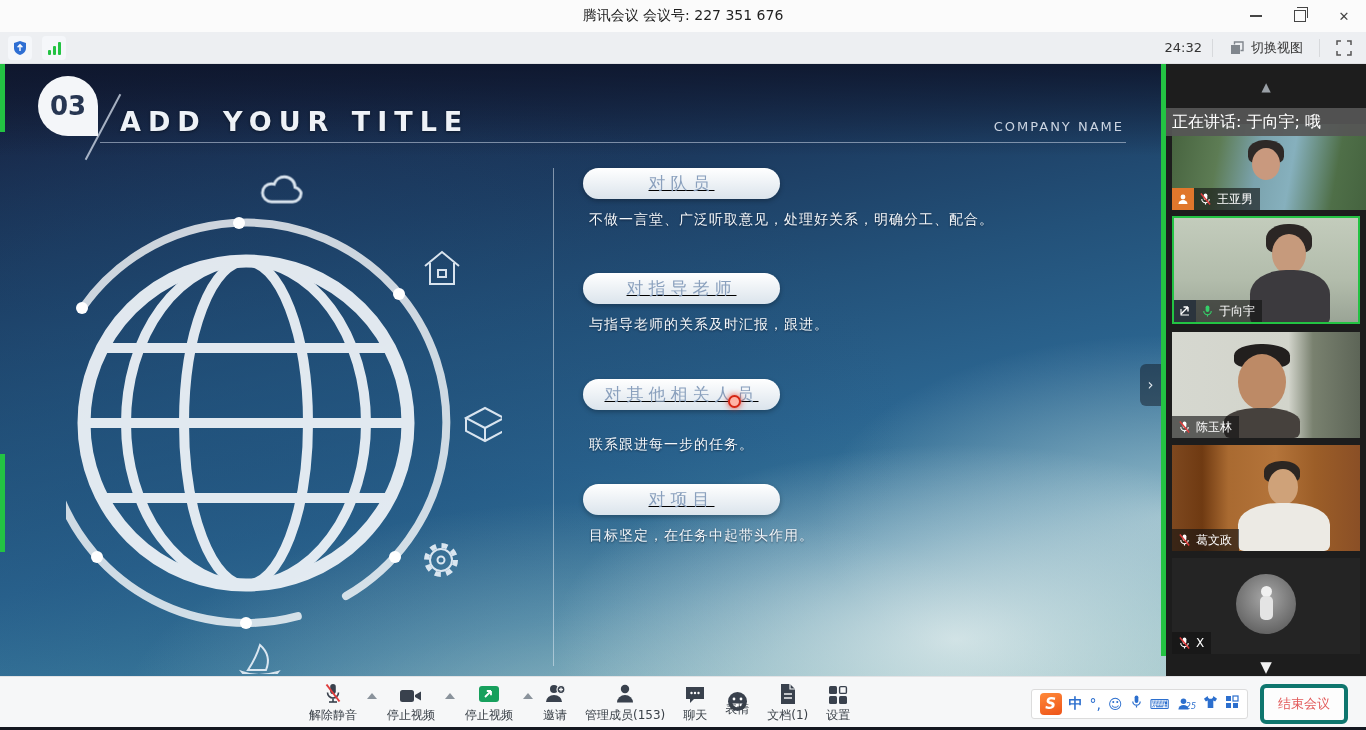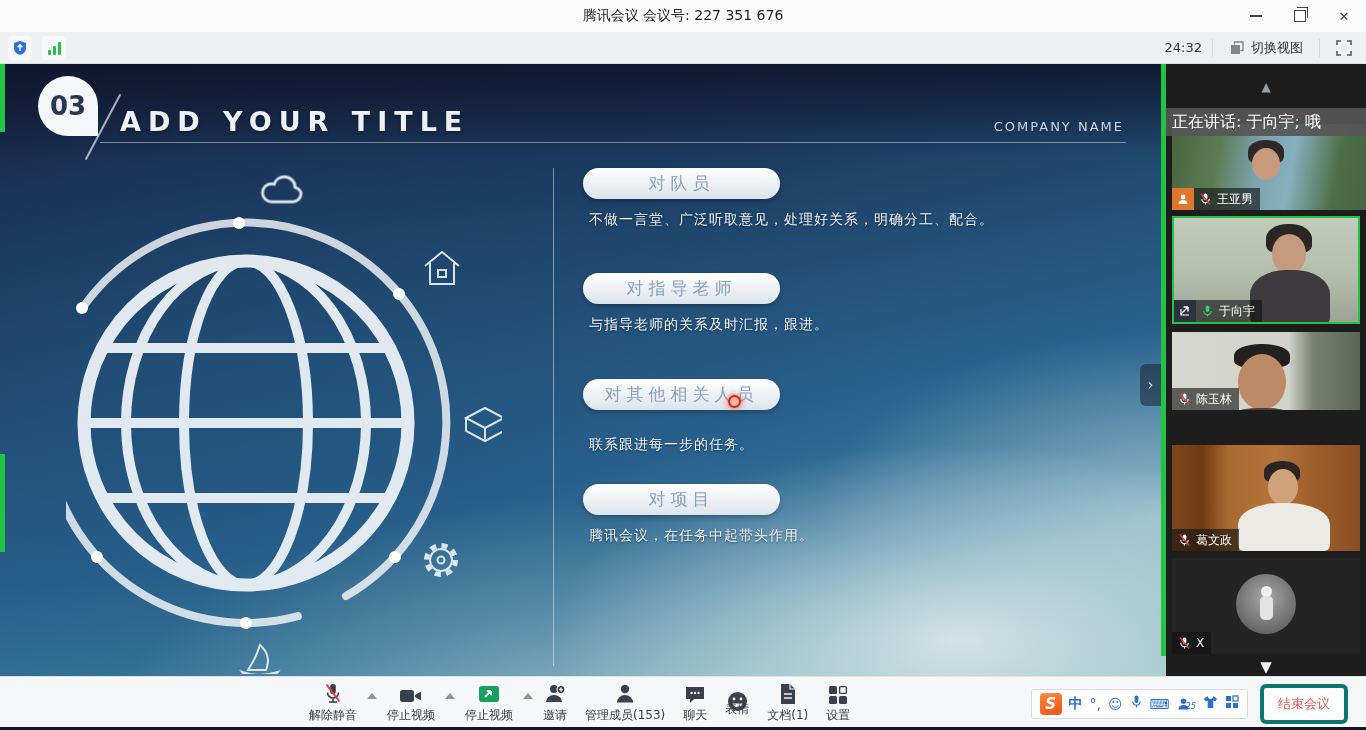--- a/index.html
+++ b/index.html
@@ -39,36 +39,36 @@
   .gr{right:0;top:0;height:592px;}
   
   .pin{position:absolute;left:38px;top:12px;width:60px;height:60px;background:#f4f6f9;border-radius:50% 50% 0 50%;display:flex;align-items:center;justify-content:center;font-size:26px;font-weight:bold;color:#273652;z-index:3;}
   .slash{position:absolute;left:102px;top:26px;width:2px;height:74px;background:rgba(215,224,238,0.75);transform:rotate(28deg);}
   .stitle{position:absolute;left:120px;top:42px;font-size:27px;font-weight:bold;letter-spacing:7px;color:#eef2f7;text-shadow:0 1px 3px rgba(0,0,0,.45);white-space:nowrap;}
   .company{position:absolute;right:42px;top:55px;font-size:13px;letter-spacing:2px;color:#ccd5e2;}
   .hline{position:absolute;left:100px;top:78px;width:1026px;height:1px;background:rgba(190,202,220,0.6);}
   .globe-svg{position:absolute;left:66px;top:108px;}
   .vline{position:absolute;left:553px;top:104px;width:1px;height:498px;background:rgba(230,238,246,0.5);}
   
-  .sec{position:absolute;left:583px;width:560px;height:100px;}
+  .sec{position:absolute;left:583px;width:560px;height:100px;text-decoration:underline;}
   .sec0{top:104px}.sec1{top:209px}.sec2{top:315px}.sec3{top:420px}
   .pill{width:197px;height:31px;border-radius:16px;background:linear-gradient(180deg,#ffffff,#dbe4ec);display:flex;align-items:center;justify-content:center;font-size:17px;letter-spacing:5px;color:#8aa0bd;box-shadow:0 2px 5px rgba(0,0,0,0.28);box-sizing:border-box;}
   .desc{position:absolute;left:6px;top:43px;font-size:14px;color:#f4f7fa;letter-spacing:1px;text-shadow:0 1px 2px rgba(8,18,38,.65);white-space:nowrap;}
   .sec2 .desc{top:57px;}
   .laser{position:absolute;left:728px;top:331px;width:9px;height:9px;border-radius:50%;background:#ffb3a6;border:2px solid #d62614;box-shadow:0 0 6px rgba(232,44,22,.85);z-index:4;}
   .handle{position:absolute;left:1140px;top:300px;width:21px;height:42px;background:rgba(24,34,48,0.55);border-radius:6px 0 0 6px;display:flex;align-items:center;justify-content:center;color:#e3e9ef;font-size:15px;z-index:7;cursor:pointer;}
   
   .sidebar{position:relative;width:200px;height:612px;background:#1d1d1d;overflow:hidden;}
   .scrollup{position:absolute;top:16px;left:0;width:100%;text-align:center;color:#9aa0a6;font-size:12px;cursor:pointer;}
   .scrolldown{position:absolute;top:594px;left:0;width:100%;text-align:center;color:#f2f2f2;font-size:15px;cursor:pointer;}
   .speakbar{position:absolute;left:0;top:44px;width:100%;height:28px;background:rgba(86,86,86,0.92);color:#fff;font-size:16px;display:flex;align-items:center;padding:0 6px;box-sizing:border-box;z-index:5;white-space:nowrap;overflow:hidden;}
   .tile{position:absolute;left:6px;width:188px;background:#333;overflow:hidden;}
   .t1{top:60px;height:86px;padding-left:28px;}
   .t2{top:152px;height:108px;border:2px solid #23c343;box-sizing:border-box;}
-  .t3{top:268px;height:78px;}
+  .t3{top:268px;height:106px;}
   .t4{top:381px;height:106px;}
   .t5{top:494px;height:96px;background:#242424;}
   .vid{position:absolute;inset:0;}
   .v1{background:linear-gradient(100deg,#47633f 0%,#5d7c54 22%,#7ba3ae 40%,#86b0bd 55%,#4f6f48 75%,#3f5c3a 100%);}
   .v2{background:linear-gradient(180deg,#c3ccbc 0%,#b2bcab 60%,#9aa496 100%);}
   .v3{background:linear-gradient(90deg,#d6d8d0 0%,#d2d4cb 62%,#79816f 75%,#5d6557 100%);}
   .v4{background:linear-gradient(90deg,#7e481f 0%,#6f3a12 16%,#a96a31 30%,#b4743a 55%,#9c5e28 76%,#8a4f26 100%);}
   .p-hair,.p-head,.p-torso{position:absolute;}
   .p-hair{border-radius:48% 48% 30% 30%;background:#2e2927;}
   .p-head{border-radius:50%;background:#c79a7d;}
@@ -238,21 +238,21 @@
       <div class="sec sec2">
         <div class="pill">
             <span>对其他相关人员</span>
           </div>
         <div class="desc">联系跟进每一步的任务。</div>
       </div>
       <div class="sec sec3">
         <div class="pill">
             <span>对项目</span>
           </div>
-        <div class="desc">腾讯会议，在任务中起带头作用。</div>
+        <div class="desc">目标坚定，在任务中起带头作用。</div>
       </div>
 
       <div class="laser"></div>
       <div class="handle">
           <span>›</span>
         </div>
     </div>
 
     <div class="sidebar">
       <div class="scrollup"><span>▲</span></div>

